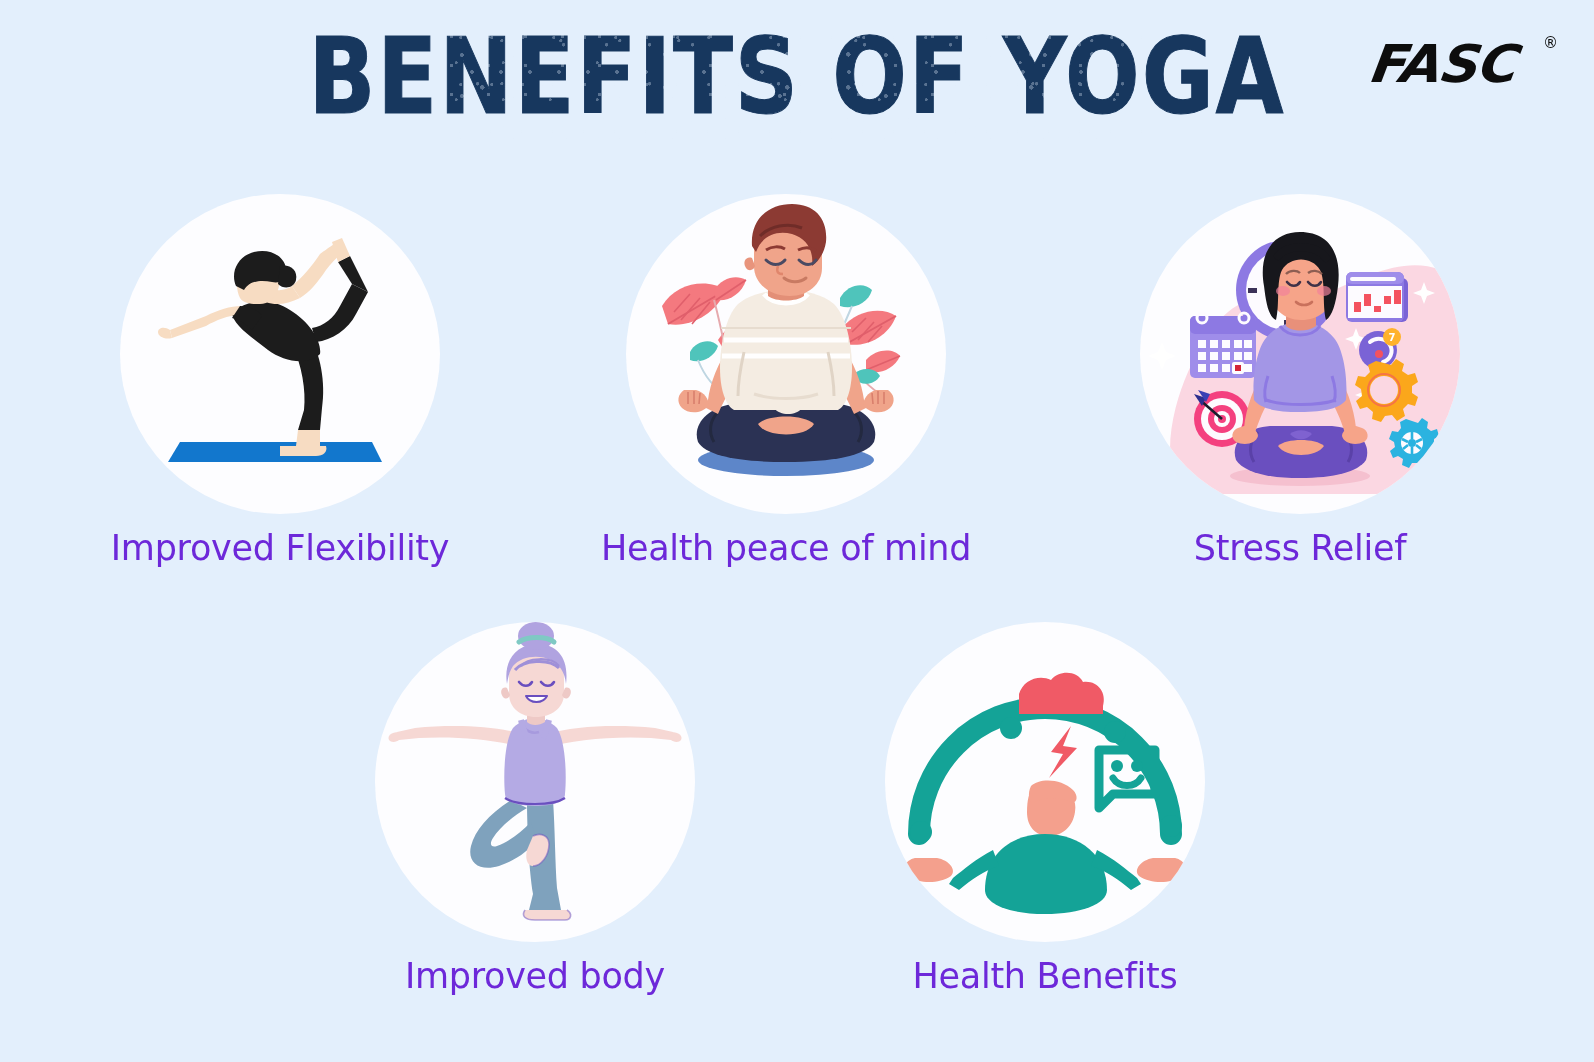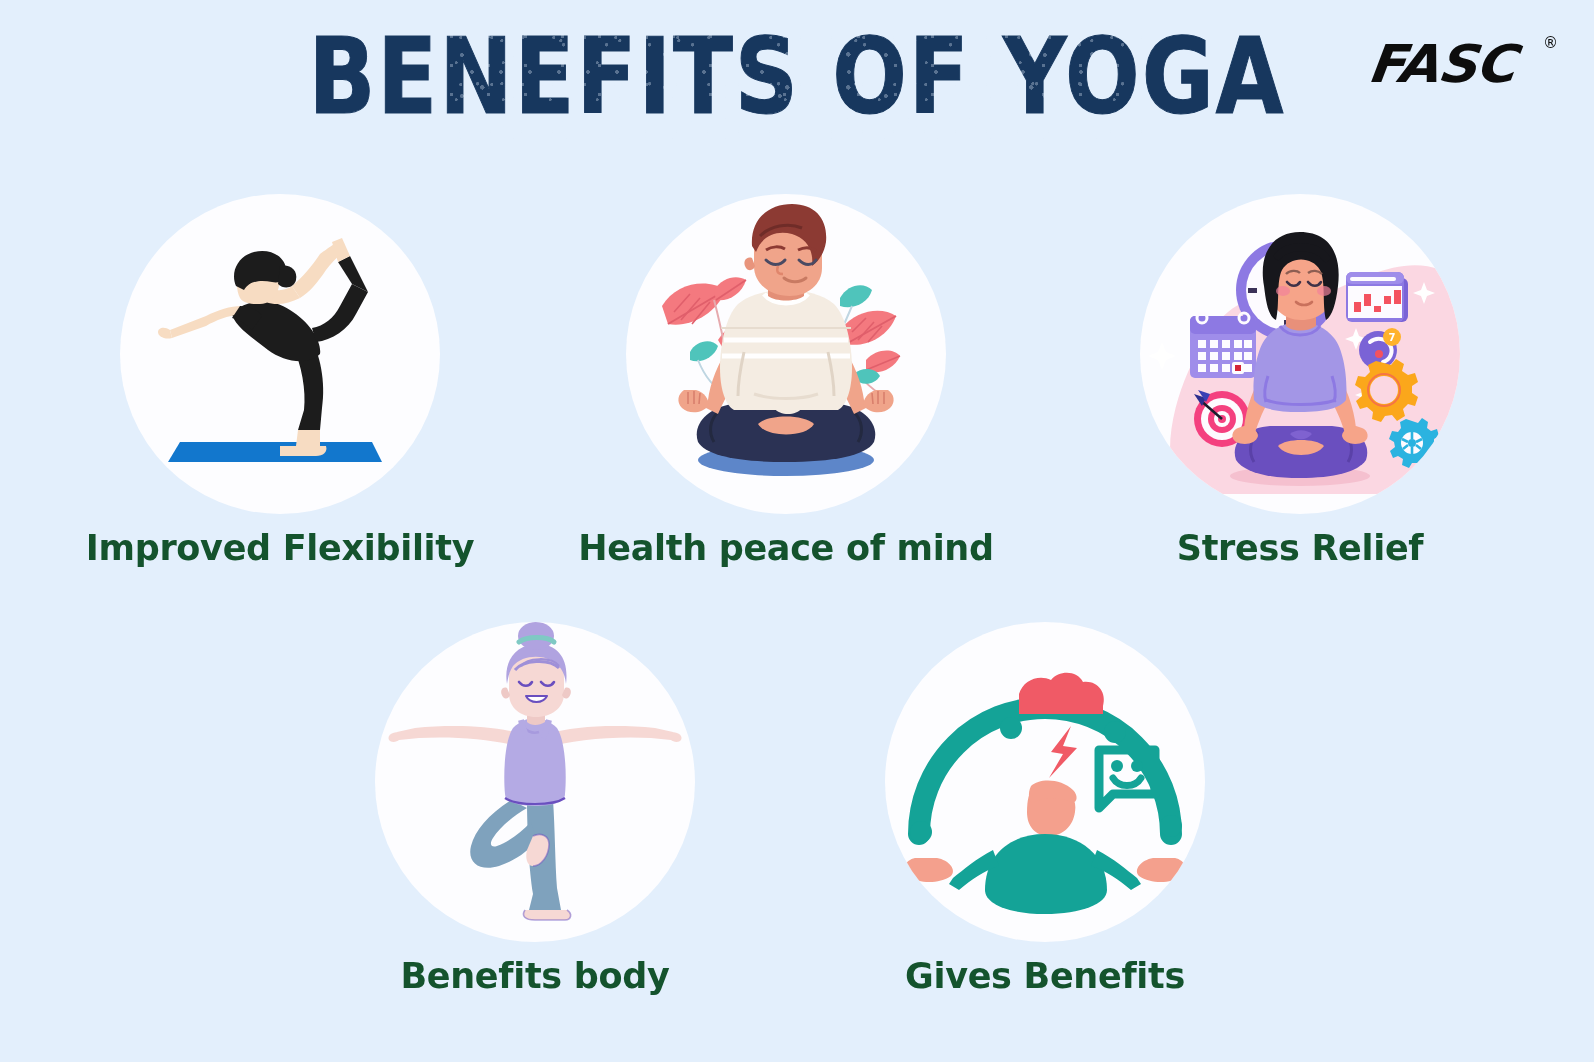--- a/index.html
+++ b/index.html
@@ -71,23 +71,23 @@
     width:320px;height:320px;border-radius:50%;
     background:#fdfdff;
     overflow:hidden;
     left:0;top:0;
   }
   .item-label{
     position:absolute;
     top:334px; left:-90px; width:500px;
     text-align:center;
     font-family:"DejaVu Sans","Liberation Sans", sans-serif;
-    font-weight:bold;
+    font-weight:normal;
     font-size:35px;
-    color:#14532d;
+    color:#6d28d9;
     white-space:nowrap;
     letter-spacing:-.3px;
   }
 
   
   #item-0{ left:120px;  top:194px; }
   #item-1{ left:626px;  top:194px; }
   #item-2{ left:1140px; top:194px; }
   #item-3{ left:375px;  top:622px; }
   #item-4{ left:885px;  top:622px; }
@@ -402,21 +402,21 @@
       <path d="M146,44 C152,36 176,34 184,44" stroke="#9f90d8" stroke-width="2.2" fill="none"></path>
 
       <ellipse cx="161" cy="14" rx="18" ry="14" fill="#b0a3e0"></ellipse>
       <path d="M144,20 C152,14 172,14 179,20" stroke="#7fc9c4" stroke-width="5" fill="none" stroke-linecap="round"></path>
 
       <path d="M144,60 C148,65 154,65 157,60" stroke="#6a4fbf" stroke-width="2.6" fill="none" stroke-linecap="round"></path>
       <path d="M166,60 C170,65 176,65 179,60" stroke="#6a4fbf" stroke-width="2.6" fill="none" stroke-linecap="round"></path>
       <path d="M151,74 C155,82 168,82 172,74 Z" fill="#ffffff" stroke="#6a4fbf" stroke-width="2" stroke-linejoin="round"></path>
     </svg>
   </div>
-  <div class="item-label">Benefits body</div>
+  <div class="item-label">Improved body</div>
 </div>
 
 <div class="item" id="item-4">
   <div class="circle">
     <svg width="320" height="320" viewBox="0 0 320 320">
 
       <path d="M34,212 A126,126 0 0 1 286,212" fill="none" stroke="#14a397" stroke-width="22" stroke-linecap="round"></path>
 
       <circle cx="36" cy="210" r="11" fill="#14a397"></circle>
       <circle cx="286" cy="204" r="11" fill="#14a397"></circle>
@@ -442,14 +442,14 @@
 
       <path d="M100,268 C100,234 124,212 160,212 C196,212 222,234 222,268 C222,282 196,292 160,292 C124,292 100,282 100,268 Z" fill="#14a397"></path>
 
       <path d="M108,228 C92,236 78,248 68,256 L64,262 L74,268 C86,258 100,248 114,244 Z" fill="#14a397"></path>
       <path d="M212,228 C228,236 242,248 252,256 L256,262 L246,268 C234,258 220,248 206,244 Z" fill="#14a397"></path>
 
       <path d="M30,236 C20,238 16,248 24,254 C34,262 54,262 66,254 C72,248 64,238 52,236 Z" fill="#f4a08d"></path>
       <path d="M290,236 C300,238 304,248 296,254 C286,262 266,262 254,254 C248,248 256,238 268,236 Z" fill="#f4a08d"></path>
     </svg>
   </div>
-  <div class="item-label">Gives Benefits</div>
+  <div class="item-label">Health Benefits</div>
 </div>
 
 </body></html>

